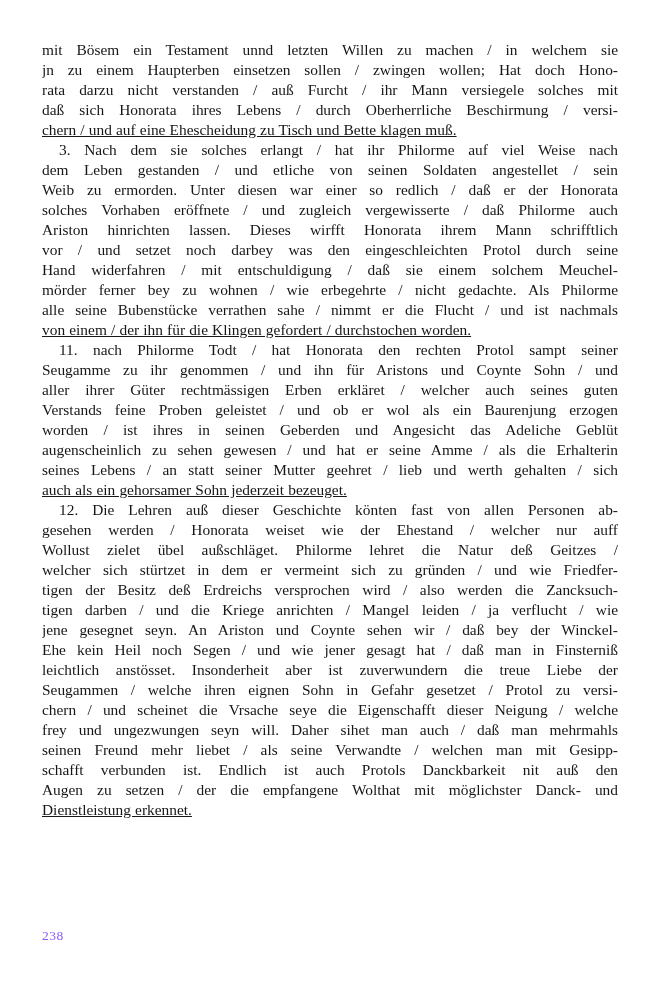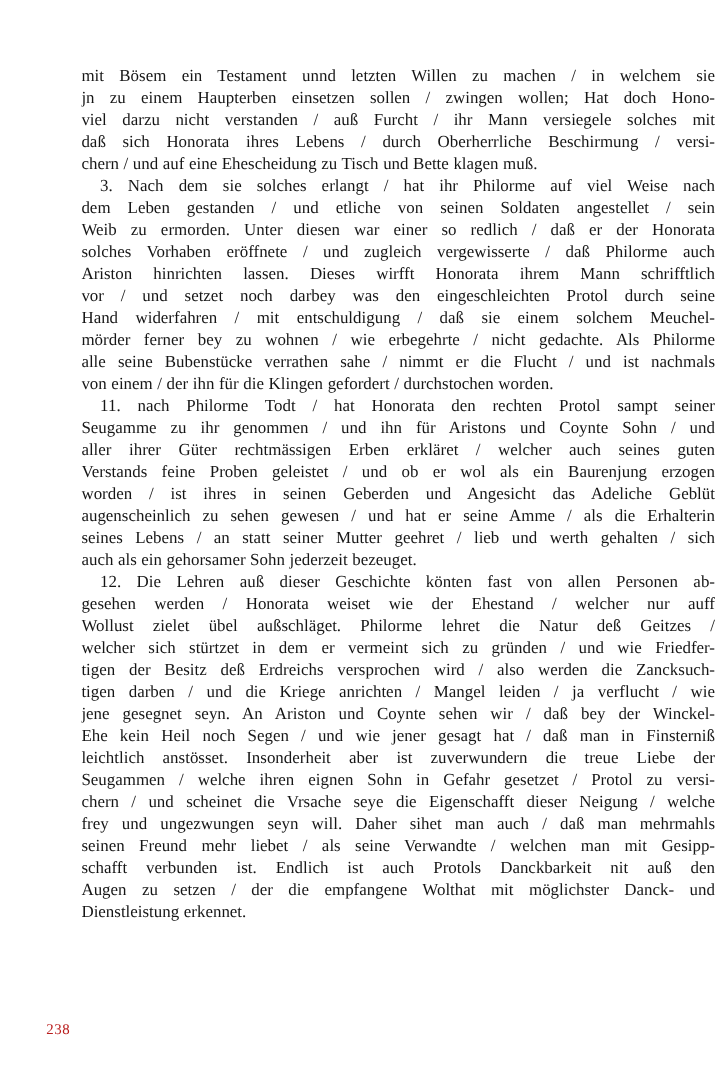--- a/index.html
+++ b/index.html
@@ -16,63 +16,63 @@
     overflow: hidden;
   }
   .page {
     position: absolute;
     inset: 0;
     background: #ffffff;
   }
   .text-block {
     position: absolute;
     left: 42px;
-    top: 60px;
+    top: 40px;
     width: 576px;
-    margin-left: 32px;
   }
   .para {
     margin: 0;
     padding: 0;
   }
   .line {
     font-size: 15.4px;
     line-height: 20px;
     height: 20px;
     overflow: hidden;
     text-align: justify;
     text-align-last: justify;
     word-spacing: 0.02em;
     white-space: normal;
   }
   .line.para-end {
     text-align-last: left;
+    text-decoration: underline;
   }
   .line.indent {
     text-indent: 17px;
   }
   .page-number {
     position: absolute;
     left: 42px;
     top: 929px;
     font-size: 13.5px;
     line-height: 14px;
-    color: #b91c1c;
+    color: #8b5cf6;
     letter-spacing: 0.5px;
   }
 </style>
 </head>
 <body>
 
 <div class="page">
   <div class="text-block">
       <div class="para">
         <div class="line">mit Bösem ein Testament unnd letzten Willen zu machen / in welchem sie</div>
         <div class="line">jn zu einem Haupterben einsetzen sollen / zwingen wollen; Hat doch Hono-</div>
-        <div class="line">viel darzu nicht verstanden / auß Furcht / ihr Mann versiegele solches mit</div>
+        <div class="line">rata darzu nicht verstanden / auß Furcht / ihr Mann versiegele solches mit</div>
         <div class="line">daß sich Honorata ihres Lebens / durch Oberherrliche Beschirmung / versi-</div>
         <div class="line para-end">chern / und auf eine Ehescheidung zu Tisch und Bette klagen muß.</div>
       </div>
       <div class="para">
         <div class="line indent">3. Nach dem sie solches erlangt / hat ihr Philorme auf viel Weise nach</div>
         <div class="line">dem Leben gestanden / und etliche von seinen Soldaten angestellet / sein</div>
         <div class="line">Weib zu ermorden. Unter diesen war einer so redlich / daß er der Honorata</div>
         <div class="line">solches Vorhaben eröffnete / und zugleich vergewisserte / daß Philorme auch</div>
         <div class="line">Ariston hinrichten lassen. Dieses wirfft Honorata ihrem Mann schrifftlich</div>
         <div class="line">vor / und setzet noch darbey was den eingeschleichten Protol durch seine</div>

